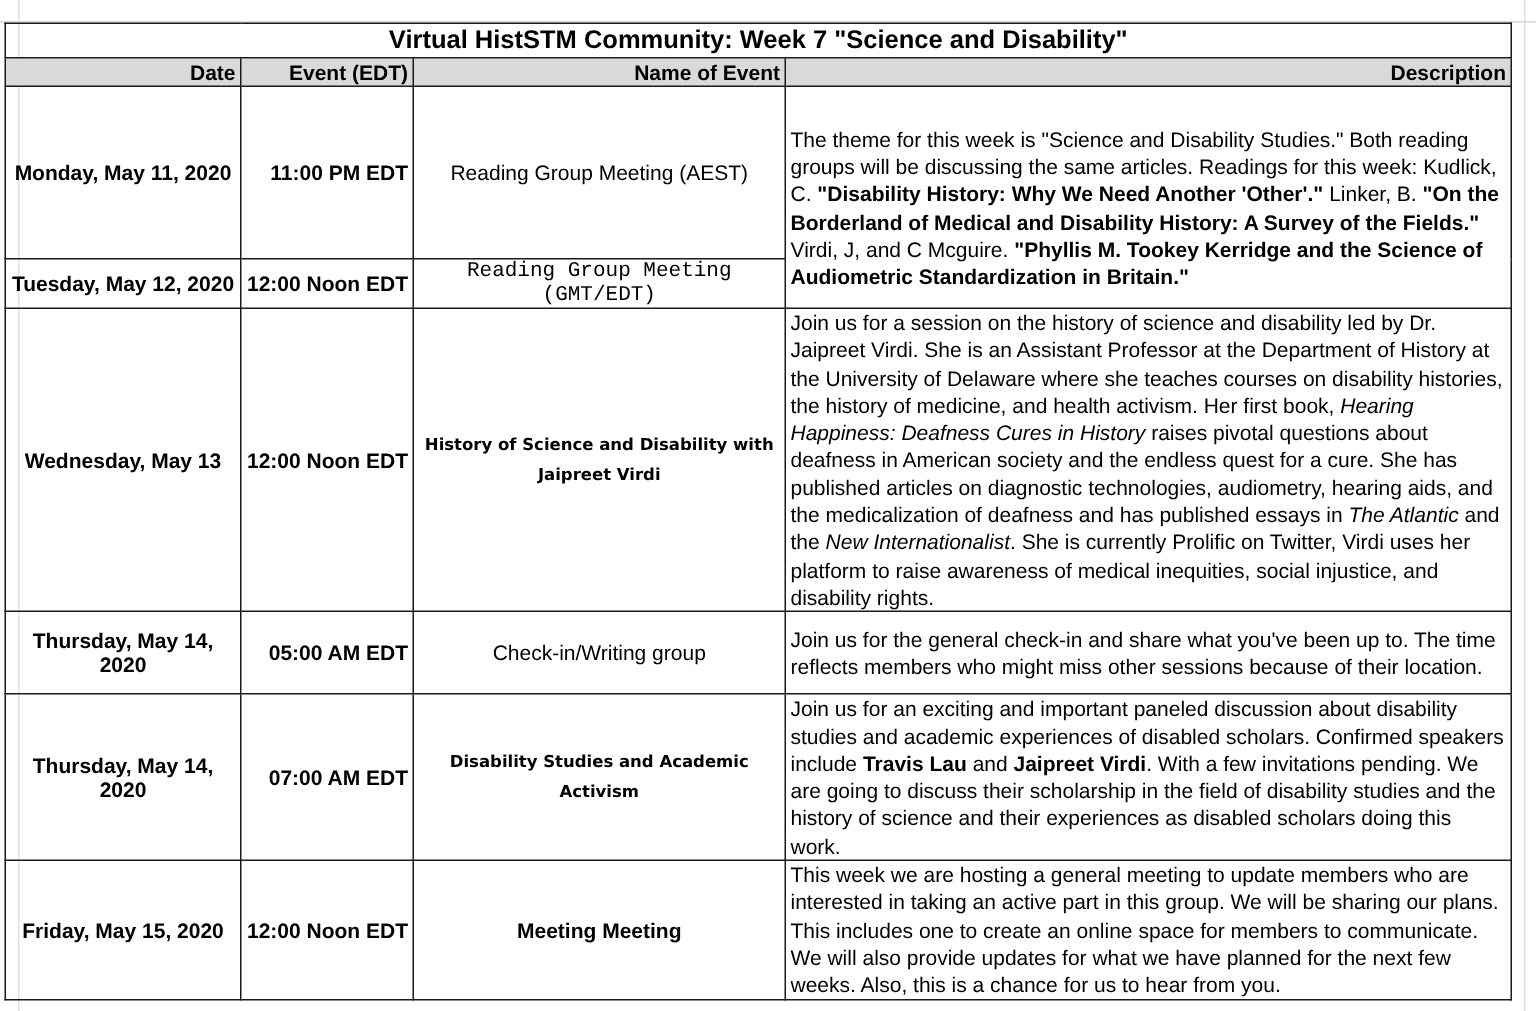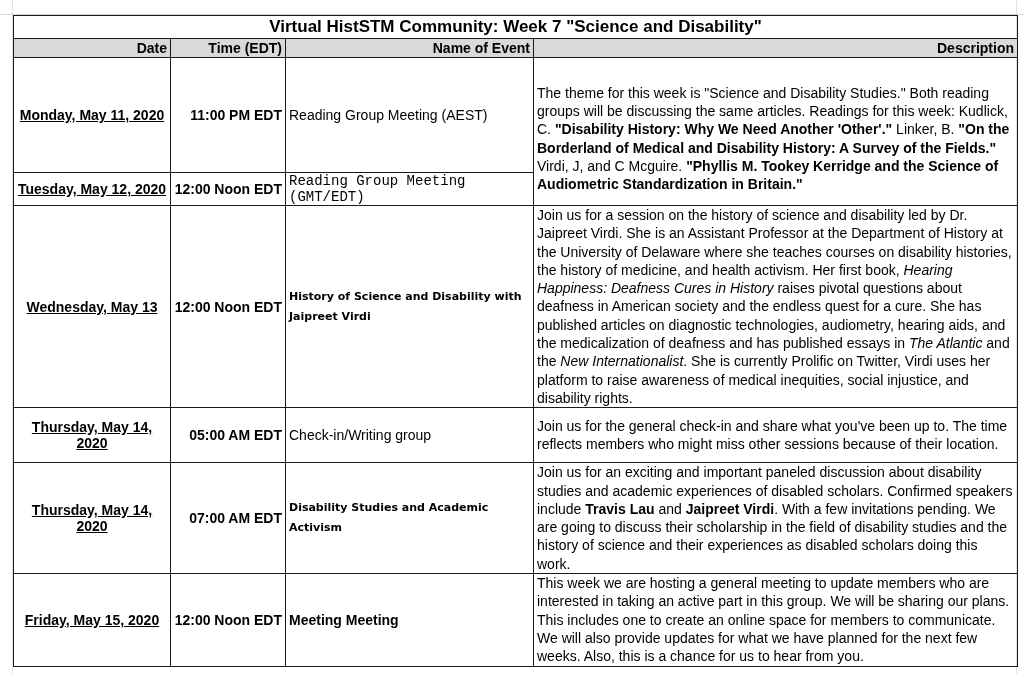--- a/index.html
+++ b/index.html
@@ -1,26 +1,26 @@
 <!DOCTYPE html>
 <html><head>
 <meta charset="utf-8">
 <style>
   html, body { margin:0; padding:0; background:#ffffff; }
   body { width:1024px; height:674px; position:relative; overflow:hidden; font-family:"Liberation Sans", sans-serif; color:#000; }
   .edge-left { position:absolute; left:12px; top:0; width:1px; height:674px; background:#e2e2e2; }
   .edge-right { position:absolute; left:1016px; top:0; width:1px; height:674px; background:#e2e2e2; }
   .edge-top { position:absolute; left:0; top:14px; width:1024px; height:1px; background:#d8d8d8; }
-  table.sched { position:absolute; left:13px; top:15px; width:1004px; border-collapse:collapse; table-layout:fixed; }
+  table.sched { position:absolute; left:3px; top:15px; width:1004px; border-collapse:collapse; table-layout:fixed; }
   table.sched td, table.sched th { border:1px solid #1a1a1a; padding:0 3px; vertical-align:middle; }
   .title-cell { text-align:center; font-weight:bold; font-size:17px; height:22px; padding:0; }
   .hdr th { background:#d9d9d9; text-align:right; font-weight:bold; font-size:14px; height:18px; }
-  .c-date { text-align:center; font-weight:bold; font-size:14px;text-decoration:underline; }
+  .c-date { text-align:center; font-weight:bold; font-size:14px; }
   .c-time { text-align:right; font-weight:bold; font-size:14px; }
-  .c-name { text-align:left; font-size:14px; }
+  .c-name { text-align:center; font-size:14px; }
   .c-name.calibri { font-family:Liberation Mono, monospace; font-size:14px; }
   .c-name.calibri-b { font-family:"DejaVu Sans", sans-serif; font-size:11px; font-weight:bold; line-height:20px; }
   .c-name.bold { font-weight:bold; }
   .c-desc { text-align:left; font-size:14px; line-height:18.3px; }
   .c-desc b { font-weight:bold; }
   .c-desc i { font-style:italic; }
 </style>
 </head>
 <body>
 
@@ -34,21 +34,21 @@
     <col style="width:115px">
     <col style="width:248px">
     <col style="width:484px">
   </colgroup>
   <tbody>
       <tr>
     <td class="title-cell" colspan="4">Virtual HistSTM Community: Week 7 "Science and Disability"</td>
   </tr>
   <tr class="hdr">
     <th>Date</th>
-    <th>Time (EDT)</th>
+    <th>Event (EDT)</th>
     <th>Name of Event</th>
     <th>Description</th>
   </tr>
 
   <tr style="height:115px">
     <td class="c-date">Monday, May 11, 2020</td>
     <td class="c-time">11:00 PM EDT</td>
     <td class="c-name">Reading Group Meeting (AEST)</td>
     <td class="c-desc" rowspan="2" style="padding-top:14px;">
       <span>The theme for this week is "Science and Disability Studies." Both reading groups will be discussing the same articles. Readings for this week: Kudlick, C. </span><b>"Disability History: Why We Need Another 'Other'."</b><span> Linker, B. </span><b>"On the Borderland of Medical and Disability History: A Survey of the Fields."</b><span> Virdi, J, and C Mcguire. </span><b>"Phyllis M. Tookey Kerridge and the Science of Audiometric Standardization in Britain."</b>

